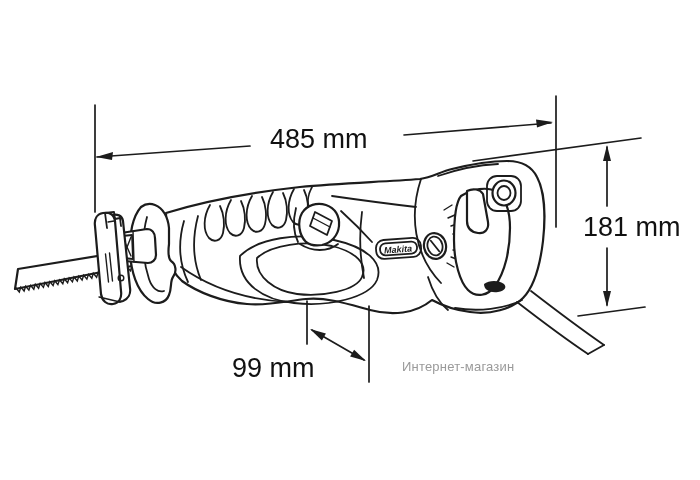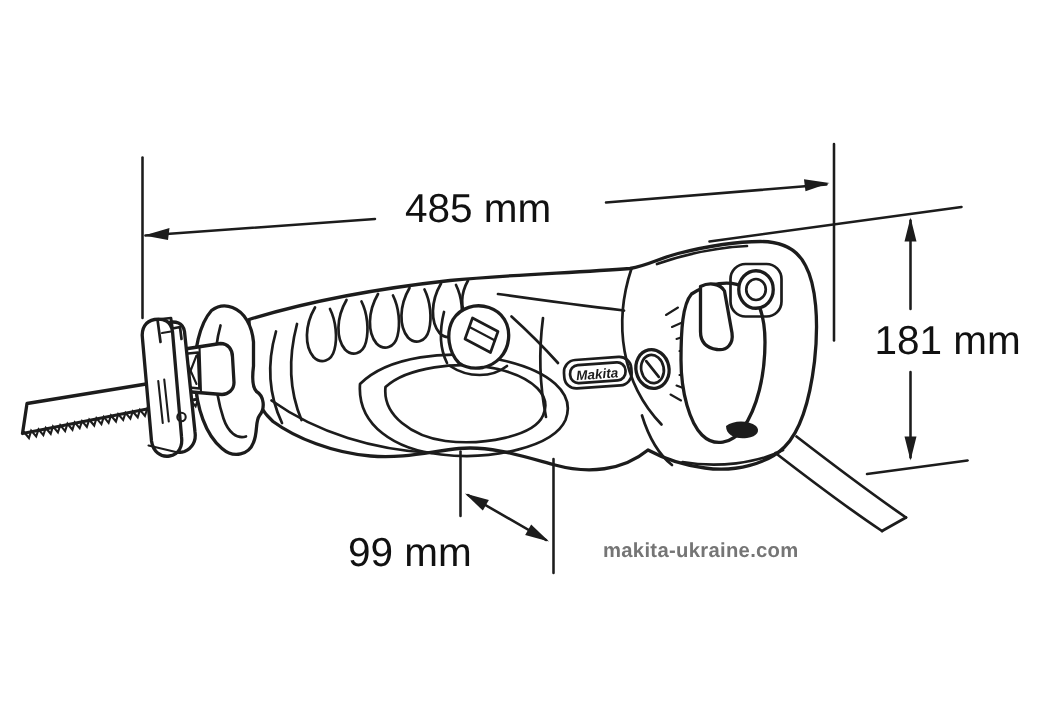--- a/index.html
+++ b/index.html
@@ -175,16 +175,16 @@
       <path class="dim" d="M 307,301 L 307,344"></path>
       <path class="dim" d="M 369,306 L 369,382"></path>
       <path class="dim" d="M 312,330 L 364,360"></path>
       <polygon class="dim-arrow" points="310,329 325.9,333.4 321.9,340.4"></polygon>
       <polygon class="dim-arrow" points="366,361 354.1,349.7 350.1,356.6"></polygon>
       <text class="dim-label" x="232" y="377">99 mm</text>
     </g>
   </svg>
 
   <div id="watermark">
-    <span class="wm-site">makita-ukraine.com</span>
+    <span class="wm-prefix">Интернет-магазин</span>
   </div>
 
 </div>
 
 </body></html>

